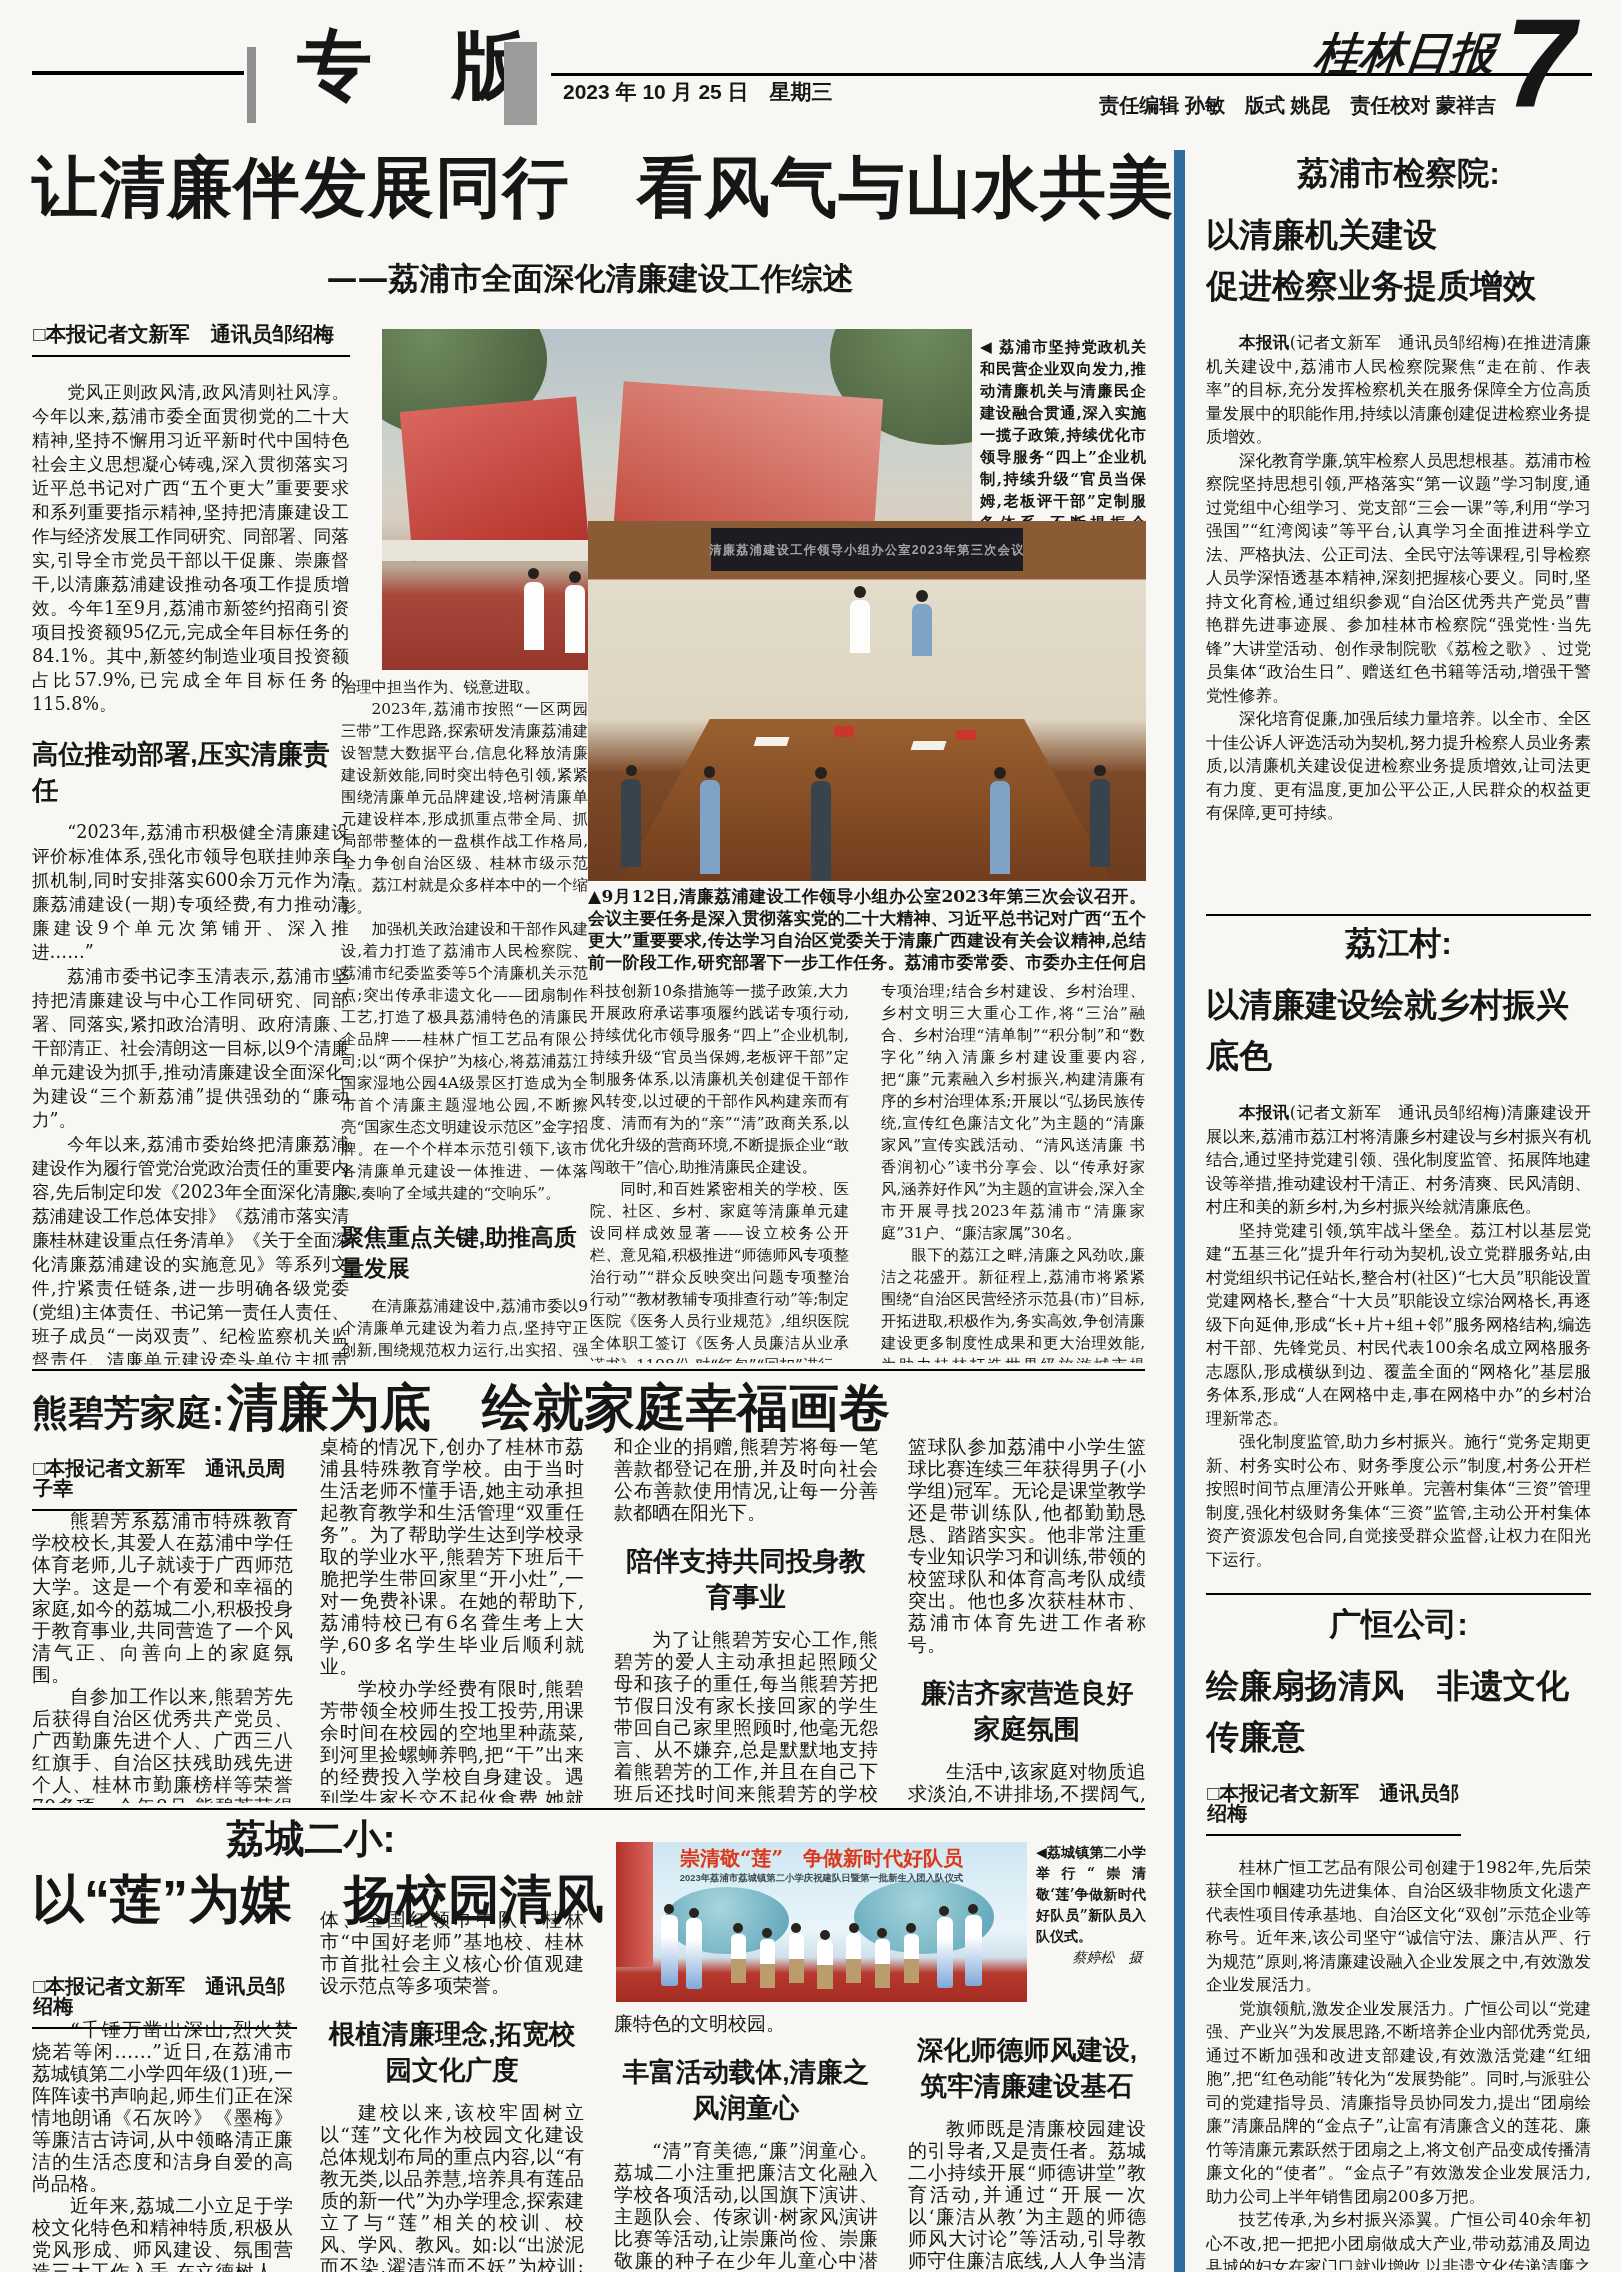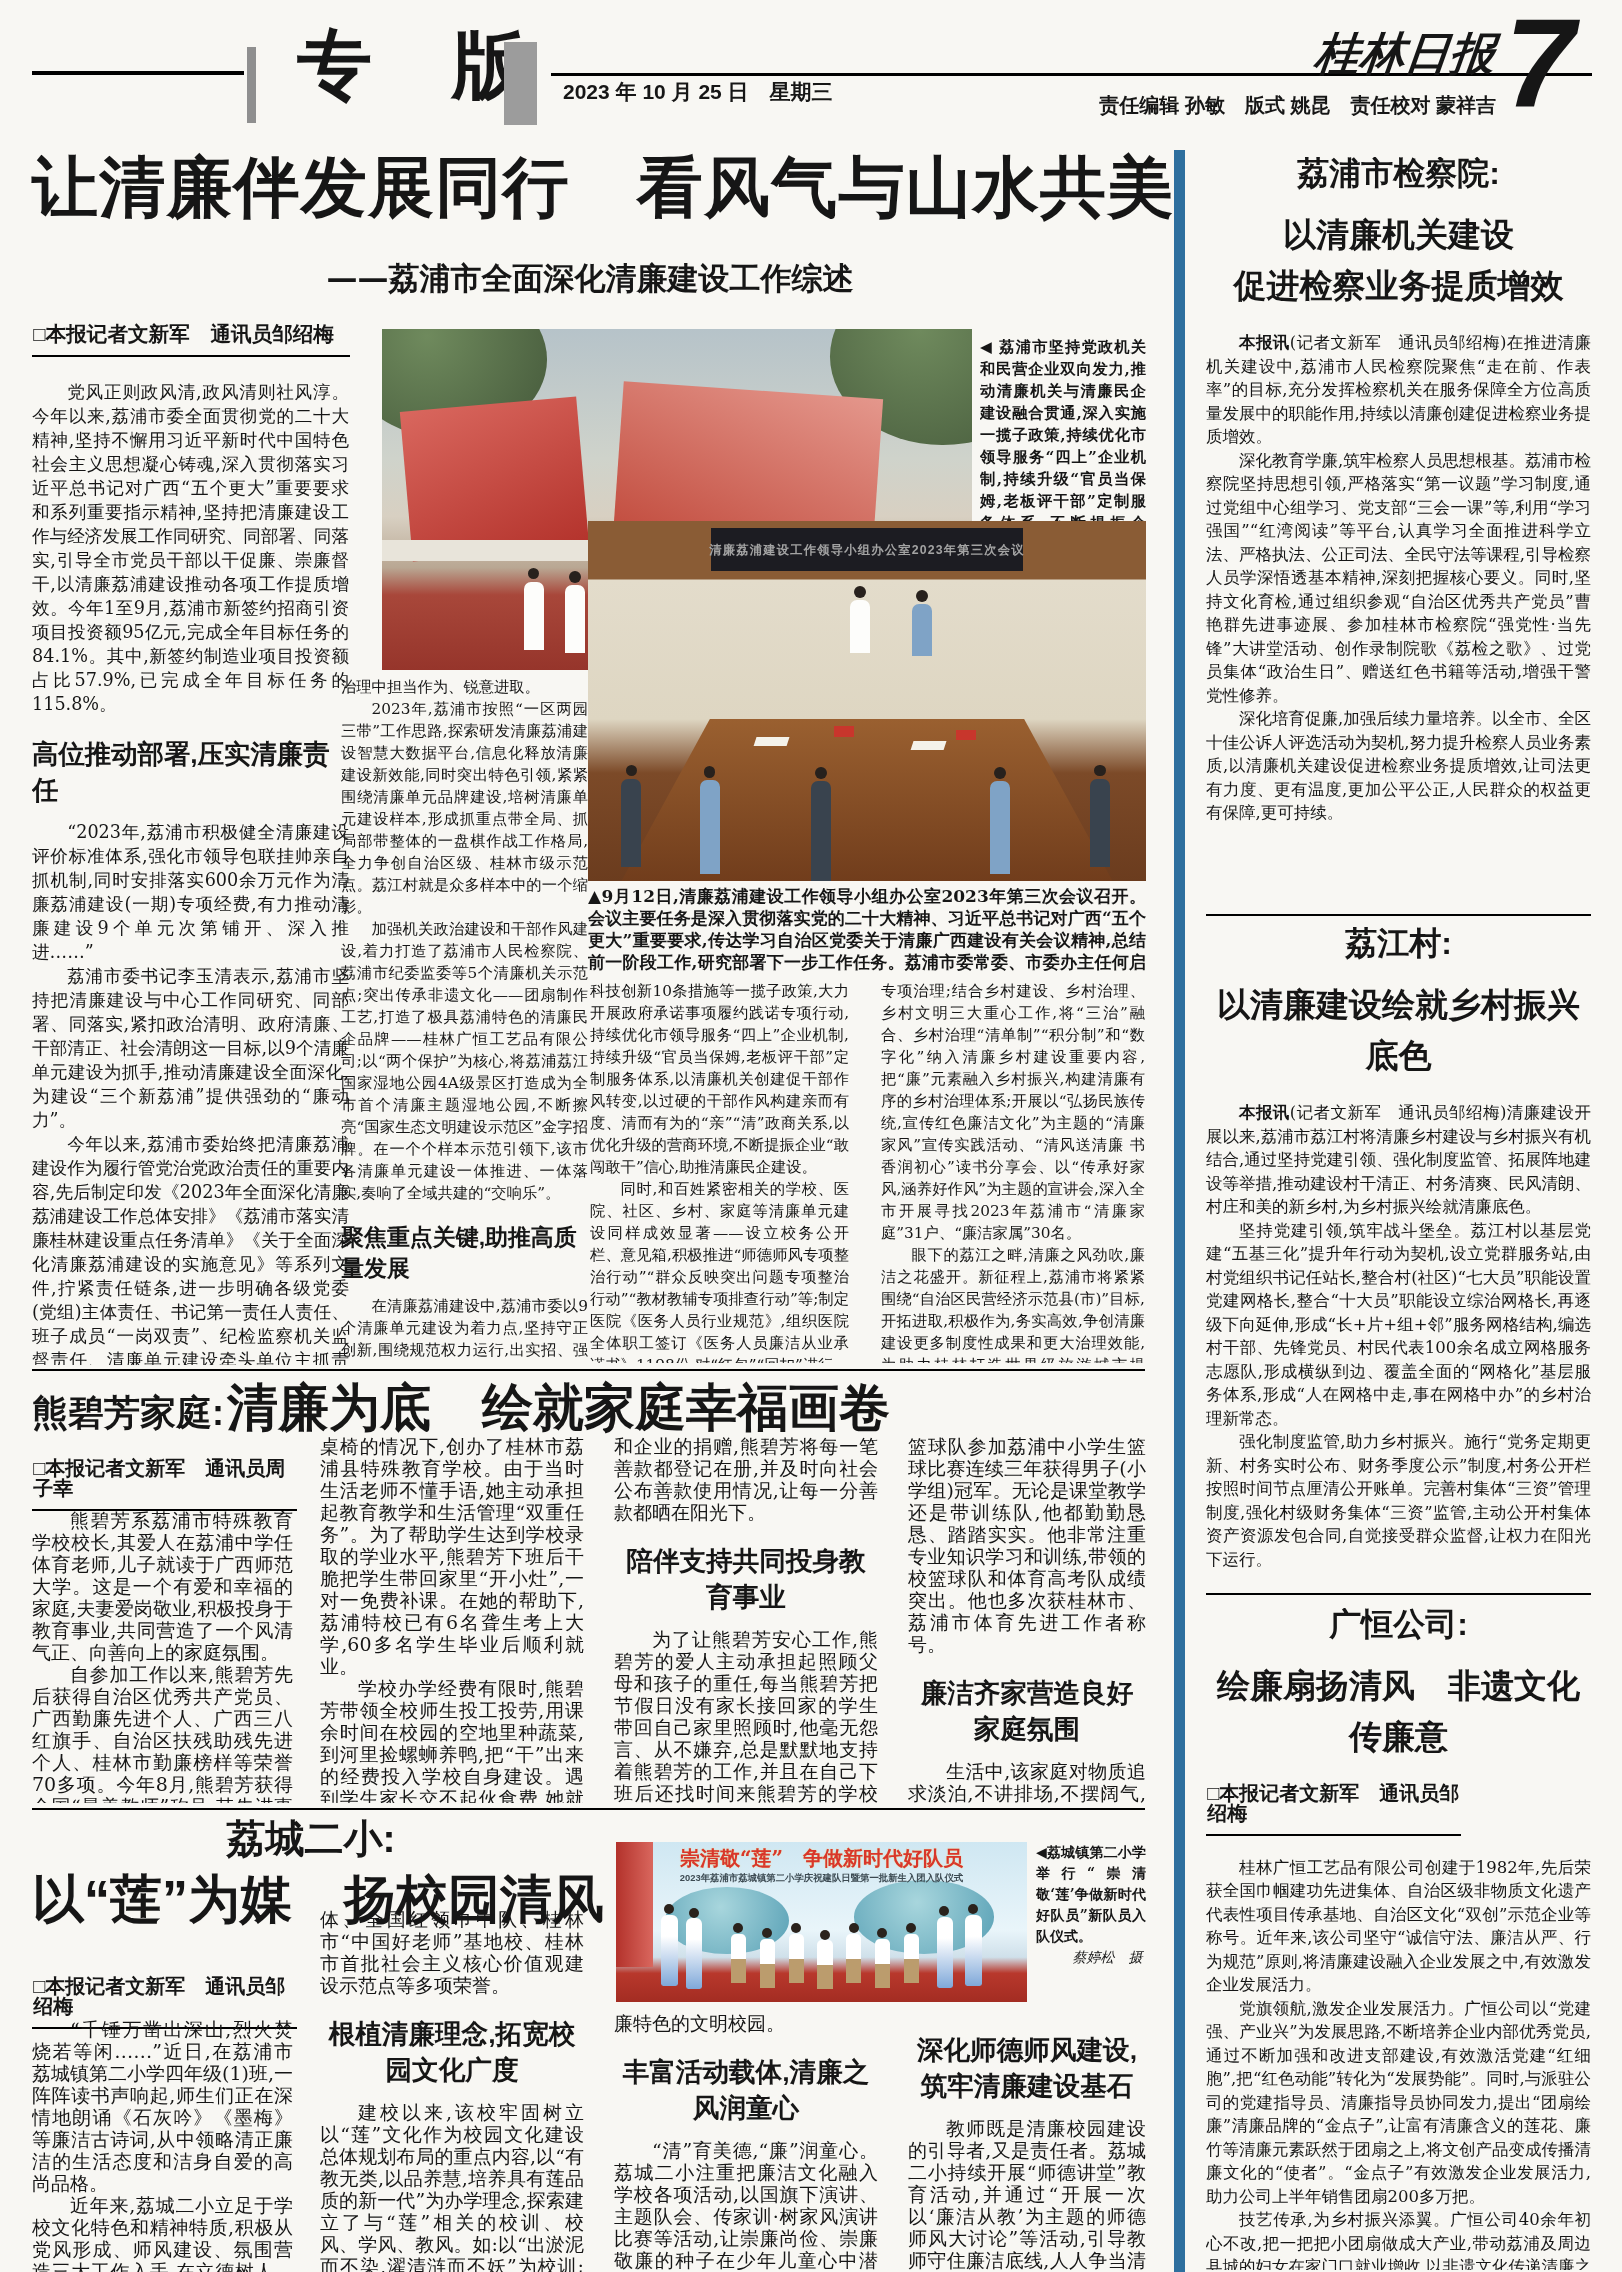--- a/index.html
+++ b/index.html
@@ -73,21 +73,21 @@
   #s-head2{left:32px;top:1873px;width:558px;text-align:center;font:900 52px/1 "Liberation Sans",sans-serif;white-space:nowrap;}
   #s-byline{left:32px;top:1976px;width:264px;}
   #s-c1{left:32px;top:2018px;width:261px;height:255px;}
   #s-c2{left:320px;top:1908px;width:264px;height:364px;}
   #s-c3{left:614px;top:2012px;width:264px;height:261px;}
   #s-c4{left:908px;top:2012px;width:238px;height:261px;}
   
   #sb-bar{left:1174px;top:150px;width:10.6px;height:2123px;background:#2e6f9e;position:absolute;}
   .sb{position:absolute;left:1206px;width:385px;overflow:hidden;}
   .sb-pre{text-align:center;font:700 32px/1 "Liberation Sans",sans-serif;margin:0 0 20px;}
-  .sb-h{text-align:center;font:900 33px/1.55 "Liberation Sans",sans-serif;}
+  .sb-h{text-align:left;font:900 33px/1.55 "Liberation Sans",sans-serif;}
   .sb-body{font-size:16.5px;line-height:23.5px;text-align:justify;margin-top:20px;}
   .sb-body .p{margin:0;text-indent:2em;}
   #sb1{top:157px;height:752px;}
   #sb2{top:927px;height:658px;}
   #sb3{top:1608px;height:662px;}
   #sb3-byline{width:66%;margin:21px 0 0;}
 </style>
 </head>
 <body>
 
@@ -172,21 +172,21 @@
       <p class="p">眼下的荔江之畔,清廉之风劲吹,廉洁之花盛开。新征程上,荔浦市将紧紧围绕“自治区民营经济示范县(市)”目标,开拓进取,积极作为,务实高效,争创清廉建设更多制度性成果和更大治理效能,为助力桂林打造世界级旅游城市提供“廉”力量。</p>
     </div>
 
   <div class="rule" style="left:32px;top:1369px;width:1113px;height:1.8px"></div>
   <div class="abs" id="f-headline">
     <span class="pre">熊碧芳家庭:</span>
     <span class="main">清廉为底　绘就家庭幸福画卷</span>
   </div>
   <div class="abs byline" id="f-byline" style="font-size:20px">□本报记者文新军　通讯员周子幸</div>
   <div class="col fcol fs" id="f-c1">
-      <p class="p">熊碧芳系荔浦市特殊教育学校校长,其爱人在荔浦中学任体育老师,儿子就读于广西师范大学。这是一个有爱和幸福的家庭,夫妻爱岗敬业,积极投身于教育事业,共同营造了一个风清气正、向善向上的家庭氛围。</p>
+      <p class="p">熊碧芳系荔浦市特殊教育学校校长,其爱人在荔浦中学任体育老师,儿子就读于广西师范大学。这是一个有爱和幸福的家庭,如今的荔城二小,积极投身于教育事业,共同营造了一个风清气正、向善向上的家庭氛围。</p>
       <p class="p">自参加工作以来,熊碧芳先后获得自治区优秀共产党员、广西勤廉先进个人、广西三八红旗手、自治区扶残助残先进个人、桂林市勤廉榜样等荣誉70多项。今年8月,熊碧芳获得全国“最美教师”称号,其先进事迹在中央电视台播出,引起热烈反响。</p>
     </div>
   <div class="col fcol fs" id="f-c2">
       <p class="p cont">桌椅的情况下,创办了桂林市荔浦县特殊教育学校。由于当时生活老师不懂手语,她主动承担起教育教学和生活管理“双重任务”。为了帮助学生达到学校录取的学业水平,熊碧芳下班后干脆把学生带回家里“开小灶”,一对一免费补课。在她的帮助下,荔浦特校已有6名聋生考上大学,60多名学生毕业后顺利就业。</p>
       <p class="p">学校办学经费有限时,熊碧芳带领全校师生投工投劳,用课余时间在校园的空地里种蔬菜,到河里捡螺蛳养鸭,把“干”出来的经费投入学校自身建设。遇到学生家长交不起伙食费,她就自己悄悄垫上;得知贫困生生病住院交不起医疗费,她就慷慨解囊,帮忙补齐;眼看从特校毕业多年的学生考上了大学却交不起学费,她不但帮忙交齐,还“骗”孩子说是大学减免了学杂费。但她自己却省吃俭用,一件衣服穿了十几年。面对爱心人士</p>
     </div>
   <div class="col fcol fs" id="f-c3">
       <p class="p cont">和企业的捐赠,熊碧芳将每一笔善款都登记在册,并及时向社会公布善款使用情况,让每一分善款都晒在阳光下。</p>
       <div class="ch">陪伴支持共同投身教育事业</div>
       <p class="p">为了让熊碧芳安心工作,熊碧芳的爱人主动承担起照顾父母和孩子的重任,每当熊碧芳把节假日没有家长接回家的学生带回自己家里照顾时,他毫无怨言、从不嫌弃,总是默默地支持着熊碧芳的工作,并且在自己下班后还找时间来熊碧芳的学校帮忙照顾学生,组织学生进行体育康复训练,帮助残障学生锻炼体能,加快恢复。</p>

